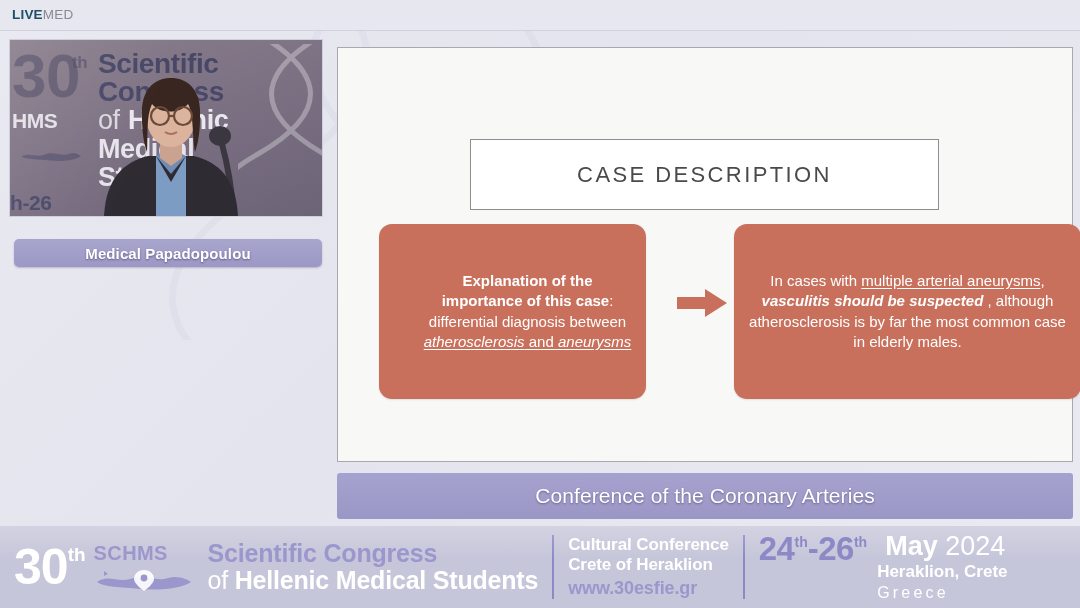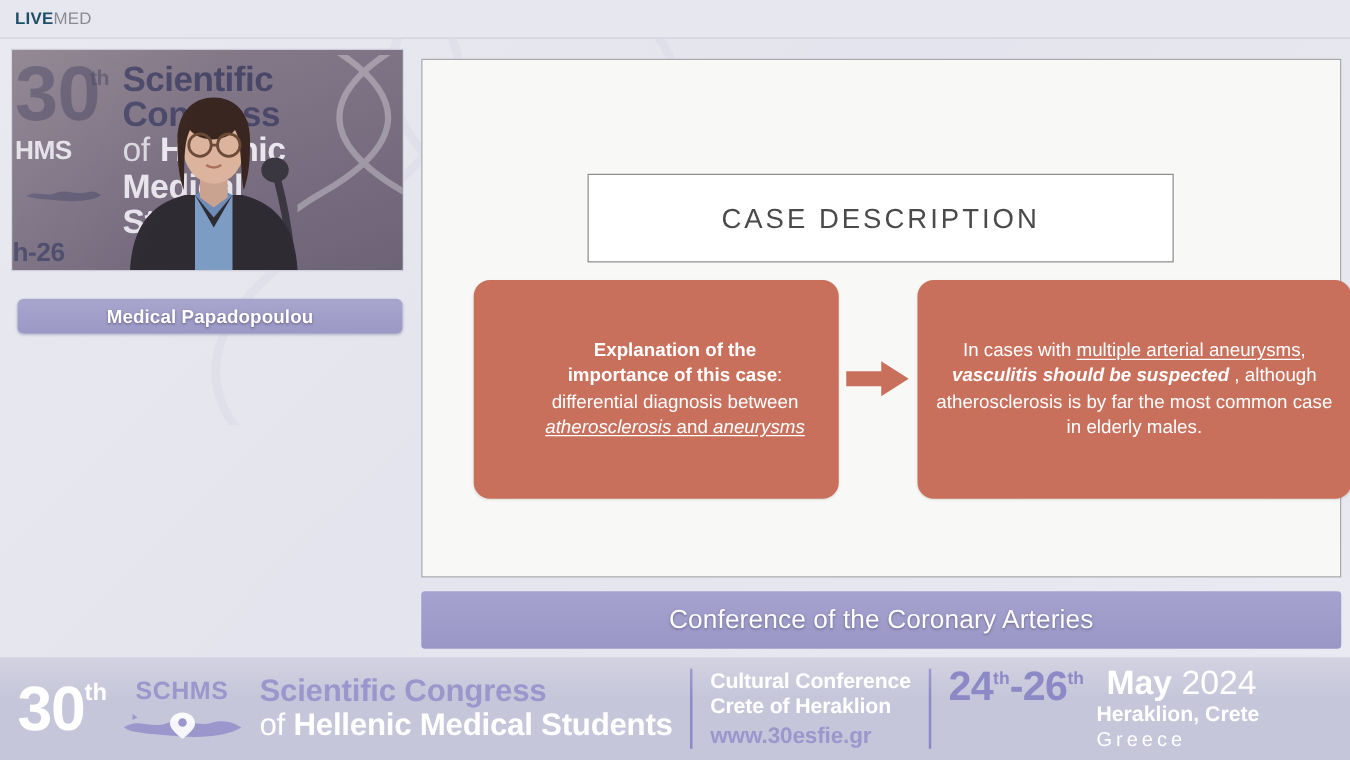--- a/index.html
+++ b/index.html
@@ -152,21 +152,21 @@
     display: flex;
     align-items: center;
     justify-content: center;
     padding: 10px 14px;
     color: #ffffff;
     text-align: center;
     line-height: 1.34;
     font-size: 15px;
     box-shadow: 0 1px 2px rgba(0,0,0,.10);
   }
-  .flow-box.left  { left: 41px;  width: 292px; padding-left: 44px; }
+  .flow-box.left  { left: 41px;  width: 267px; padding-left: 44px; }
   .flow-box.right { left: 396px; width: 347px; }
 
   .flow-box b { font-weight: 700; }
   .flow-box u { text-decoration: underline; text-underline-offset: 2px; }
   .flow-box i { font-style: italic; }
   .flow-box .bi { font-weight: 700; font-style: italic; }
 
   .arrow-wrap {
     position: absolute;
     left: 337px; top: 62px;
@@ -212,21 +212,21 @@
     margin: 0 14px;
     flex: none;
   }
 
   
   .f-num {
     font-size: 50px; font-weight: 700; color: #ffffff; line-height: 1;
     margin-left: 14px; letter-spacing: -1px;
   }
   .f-num-sup { font-size: 19px; font-weight: 700; color: #ffffff; align-self: flex-start; margin-top: 18px; }
-  .f-schms-col { display:flex; flex-direction:column; margin-left: 8px; width: 104px; align-items: center; }
+  .f-schms-col { display:flex; flex-direction:column; margin-left: 8px; width: 104px; }
   .f-schms { font-size: 20px; font-weight: 700; color: #9b97cd; letter-spacing: .4px; }
   .f-crete { width: 100px; height: 26px; margin-top: 2px; }
 
   .f-title-col { display: flex; flex-direction: column; margin-left: 10px; }
   .f-t1 { font-size: 25px; font-weight: 700; color: #9b97cd; line-height: 1.1; letter-spacing: -.2px; }
   .f-t2 { font-size: 25px; line-height: 1.1; letter-spacing: -.2px; }
   .f-t2 .light { color: #ffffff; font-weight: 400; }
   .f-t2 .bold  { color: #ffffff; font-weight: 700; }
 
   

